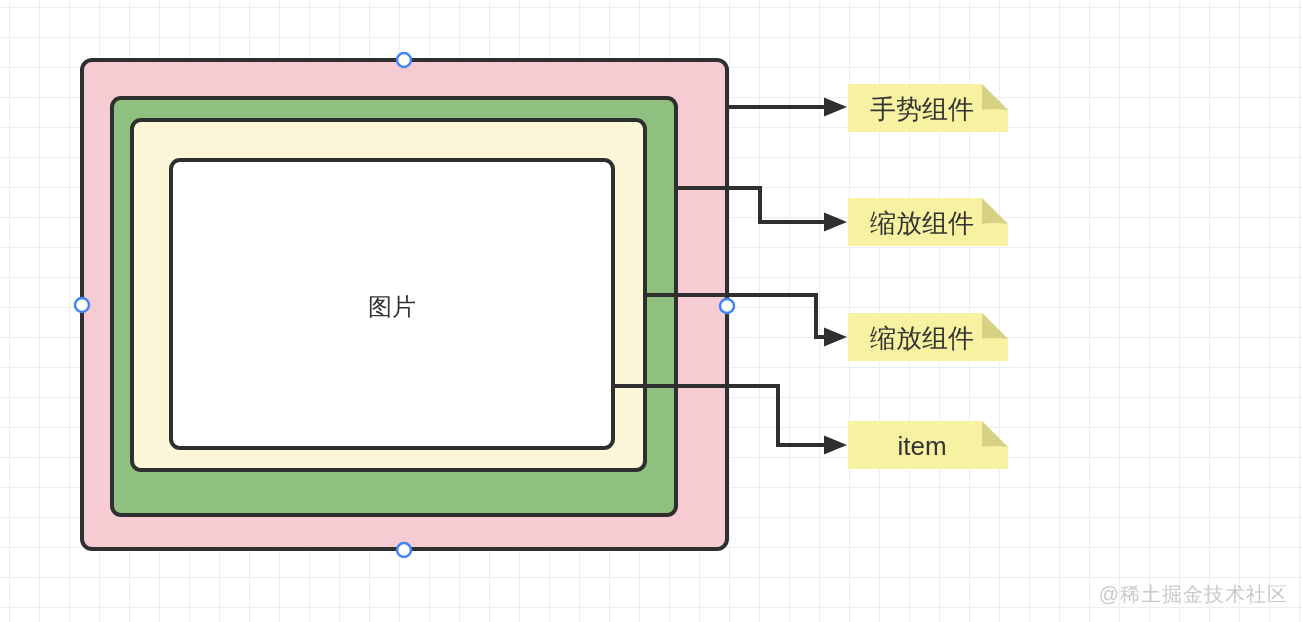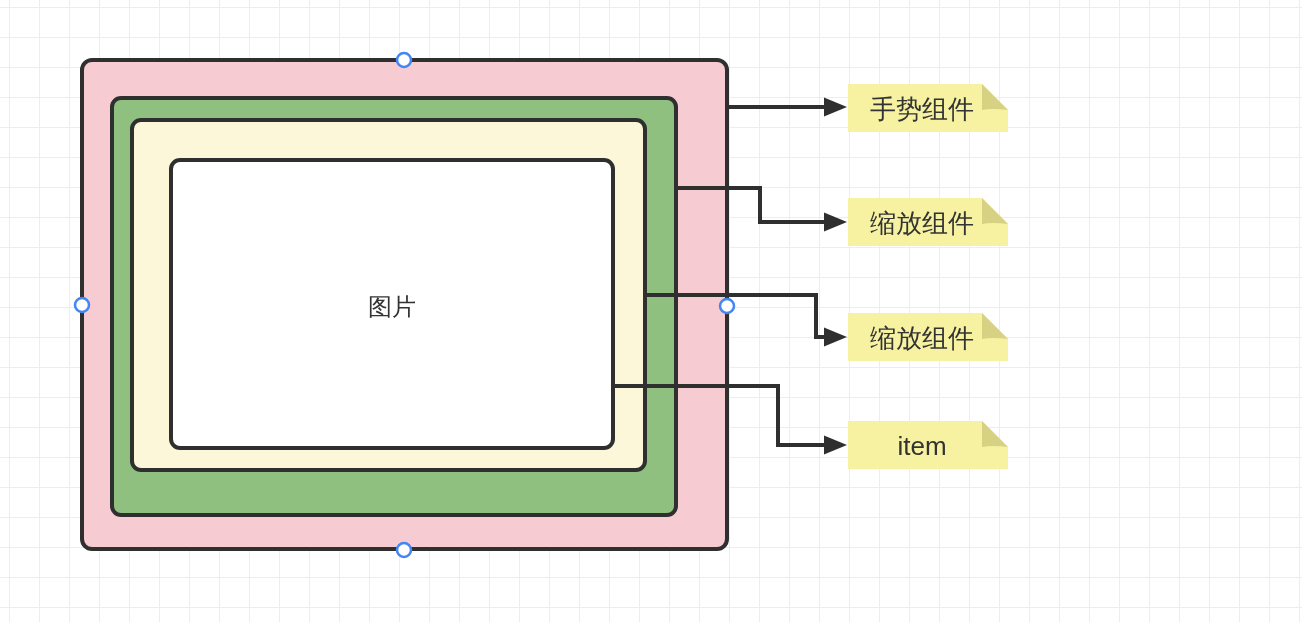--- a/index.html
+++ b/index.html
@@ -93,13 +93,14 @@
       <path d="M 982 421 L 1008 447 Q 992 445 982 447 Z" fill="#d7d184"></path>
       <text x="922" y="455" font-size="26" text-anchor="middle" fill="#333333">item</text>
     </g>
 
     <circle cx="404" cy="60" r="7" stroke-width="2.5" fill="#ffffff" stroke="#4285f4"></circle>
     <circle cx="82" cy="305" r="7" stroke-width="2.5" fill="#ffffff" stroke="#4285f4"></circle>
     <circle cx="727" cy="306" r="7" stroke-width="2.5" fill="#ffffff" stroke="#4285f4"></circle>
     <circle cx="404" cy="550" r="7" stroke-width="2.5" fill="#ffffff" stroke="#4285f4"></circle>
   </svg>
 
+  <div class="watermark">@稀土掘金技术社区</div>
 </div>
 
 </body></html>

